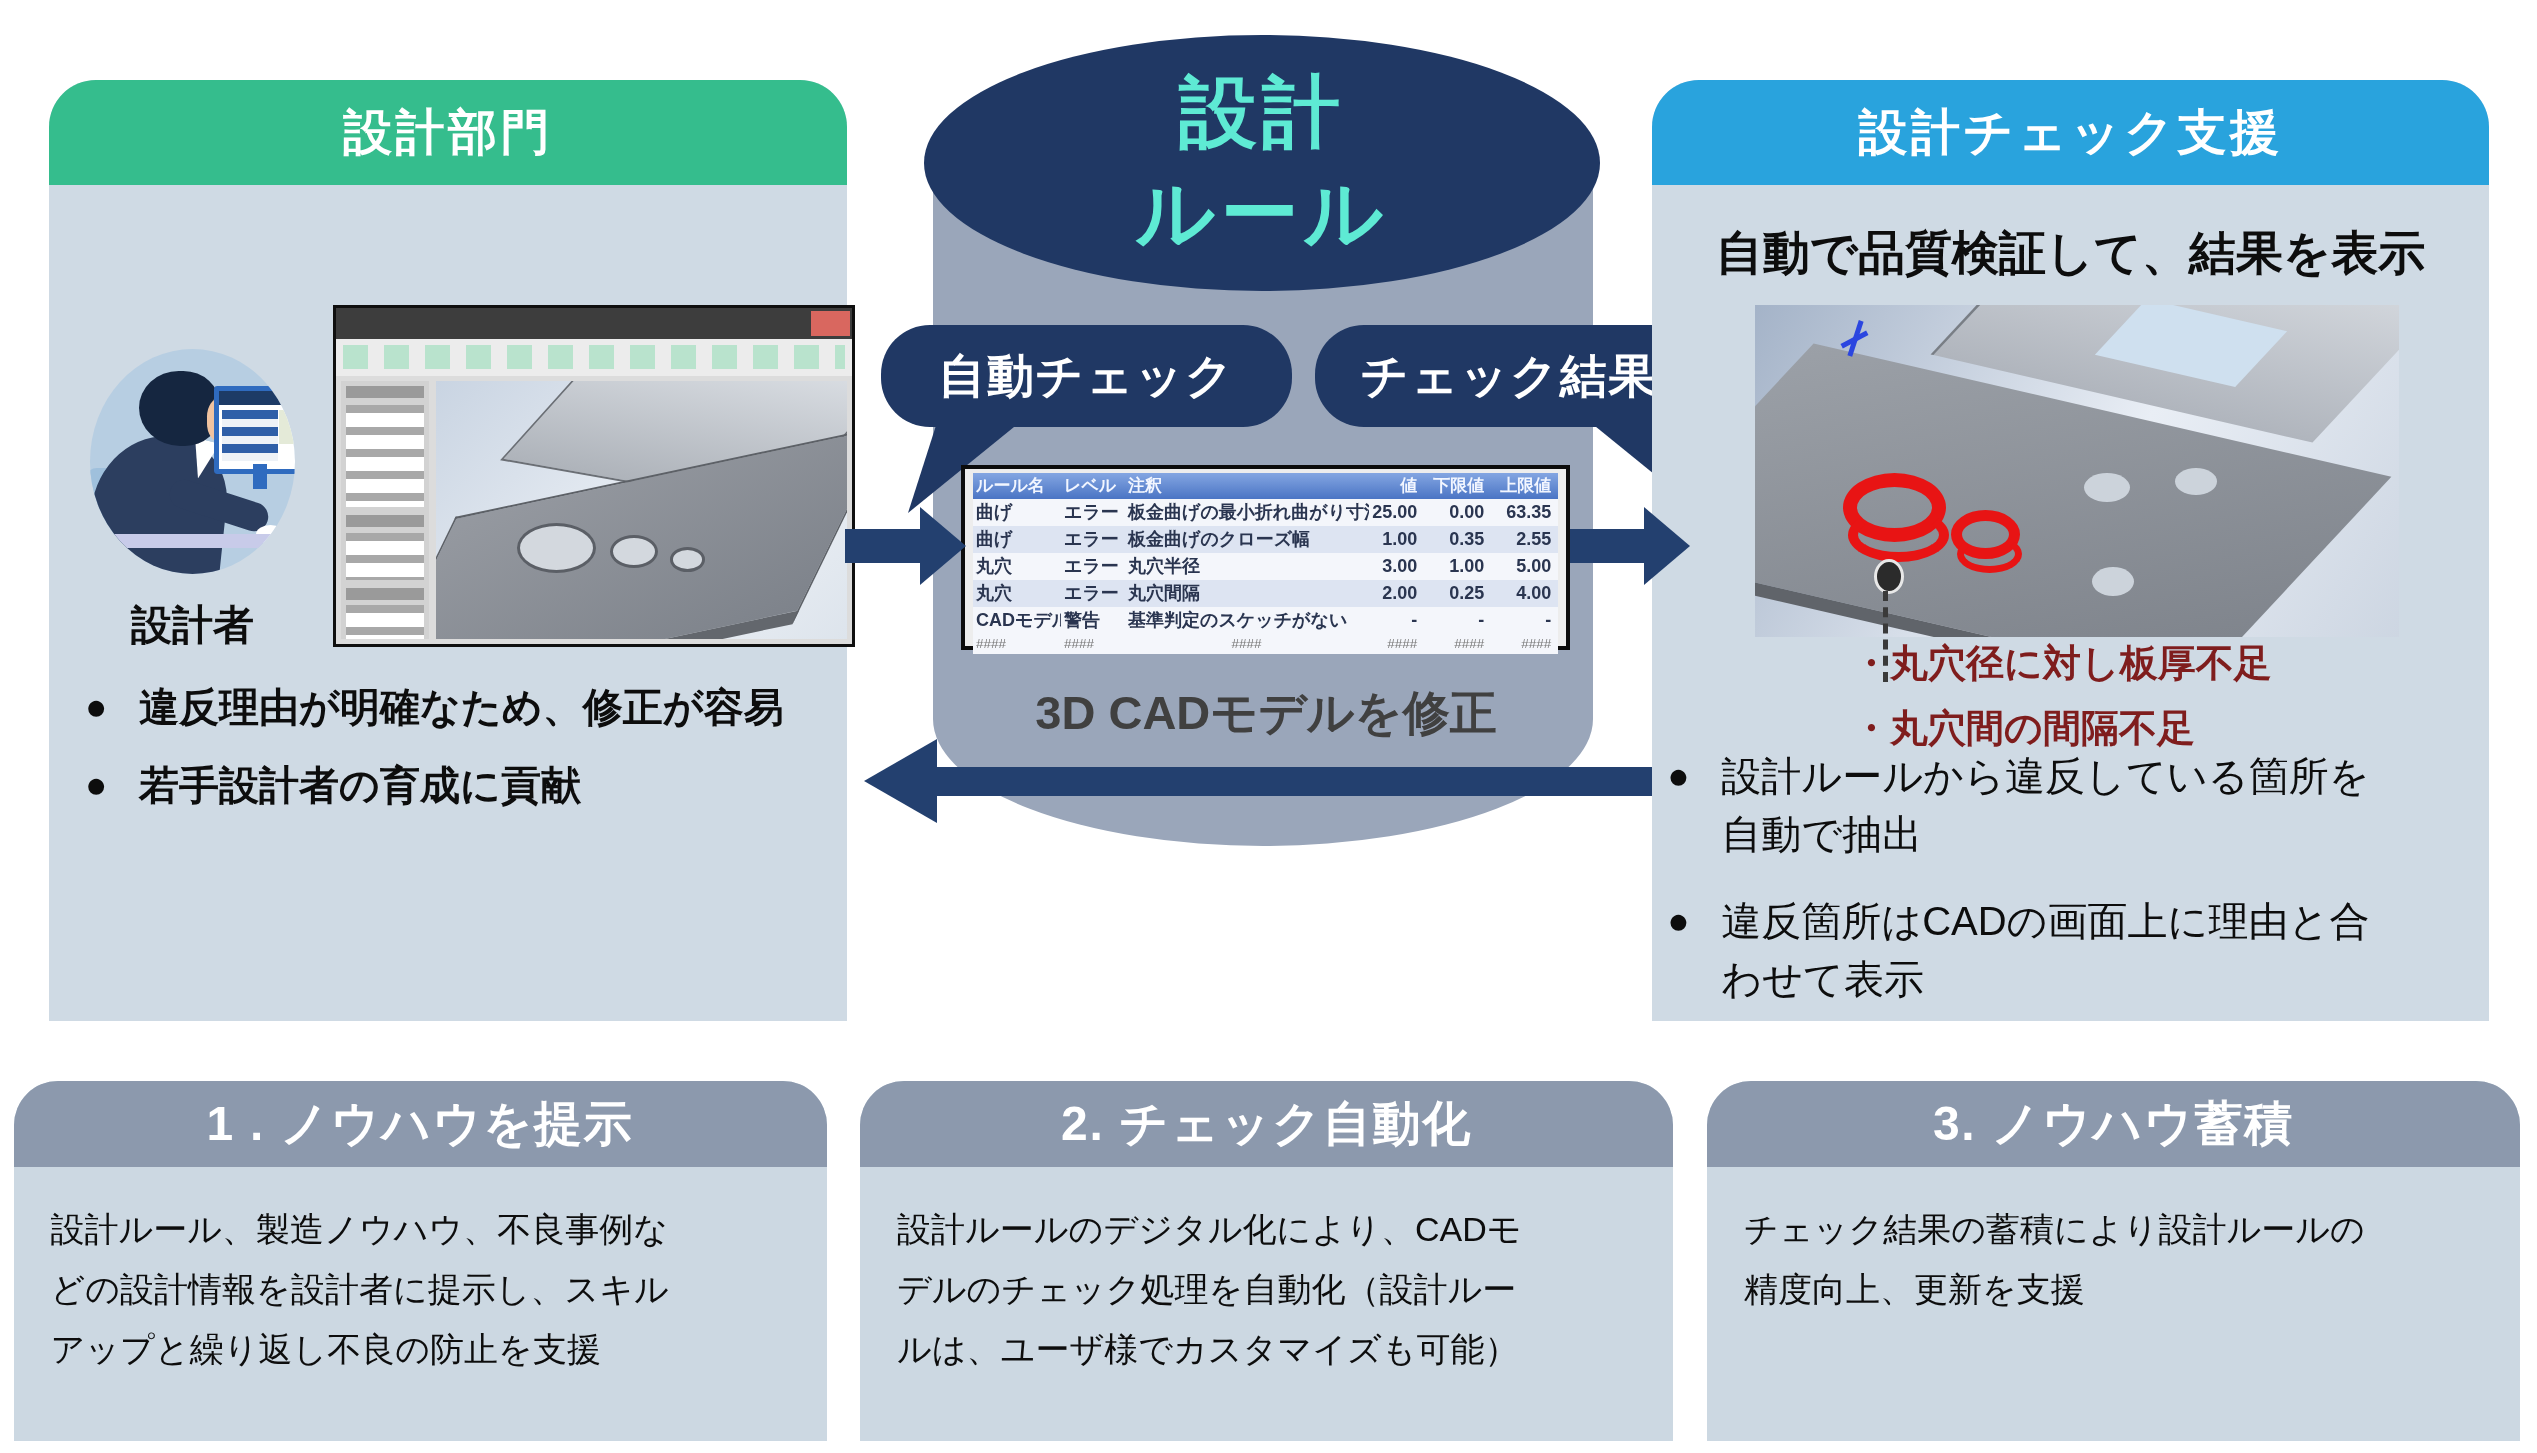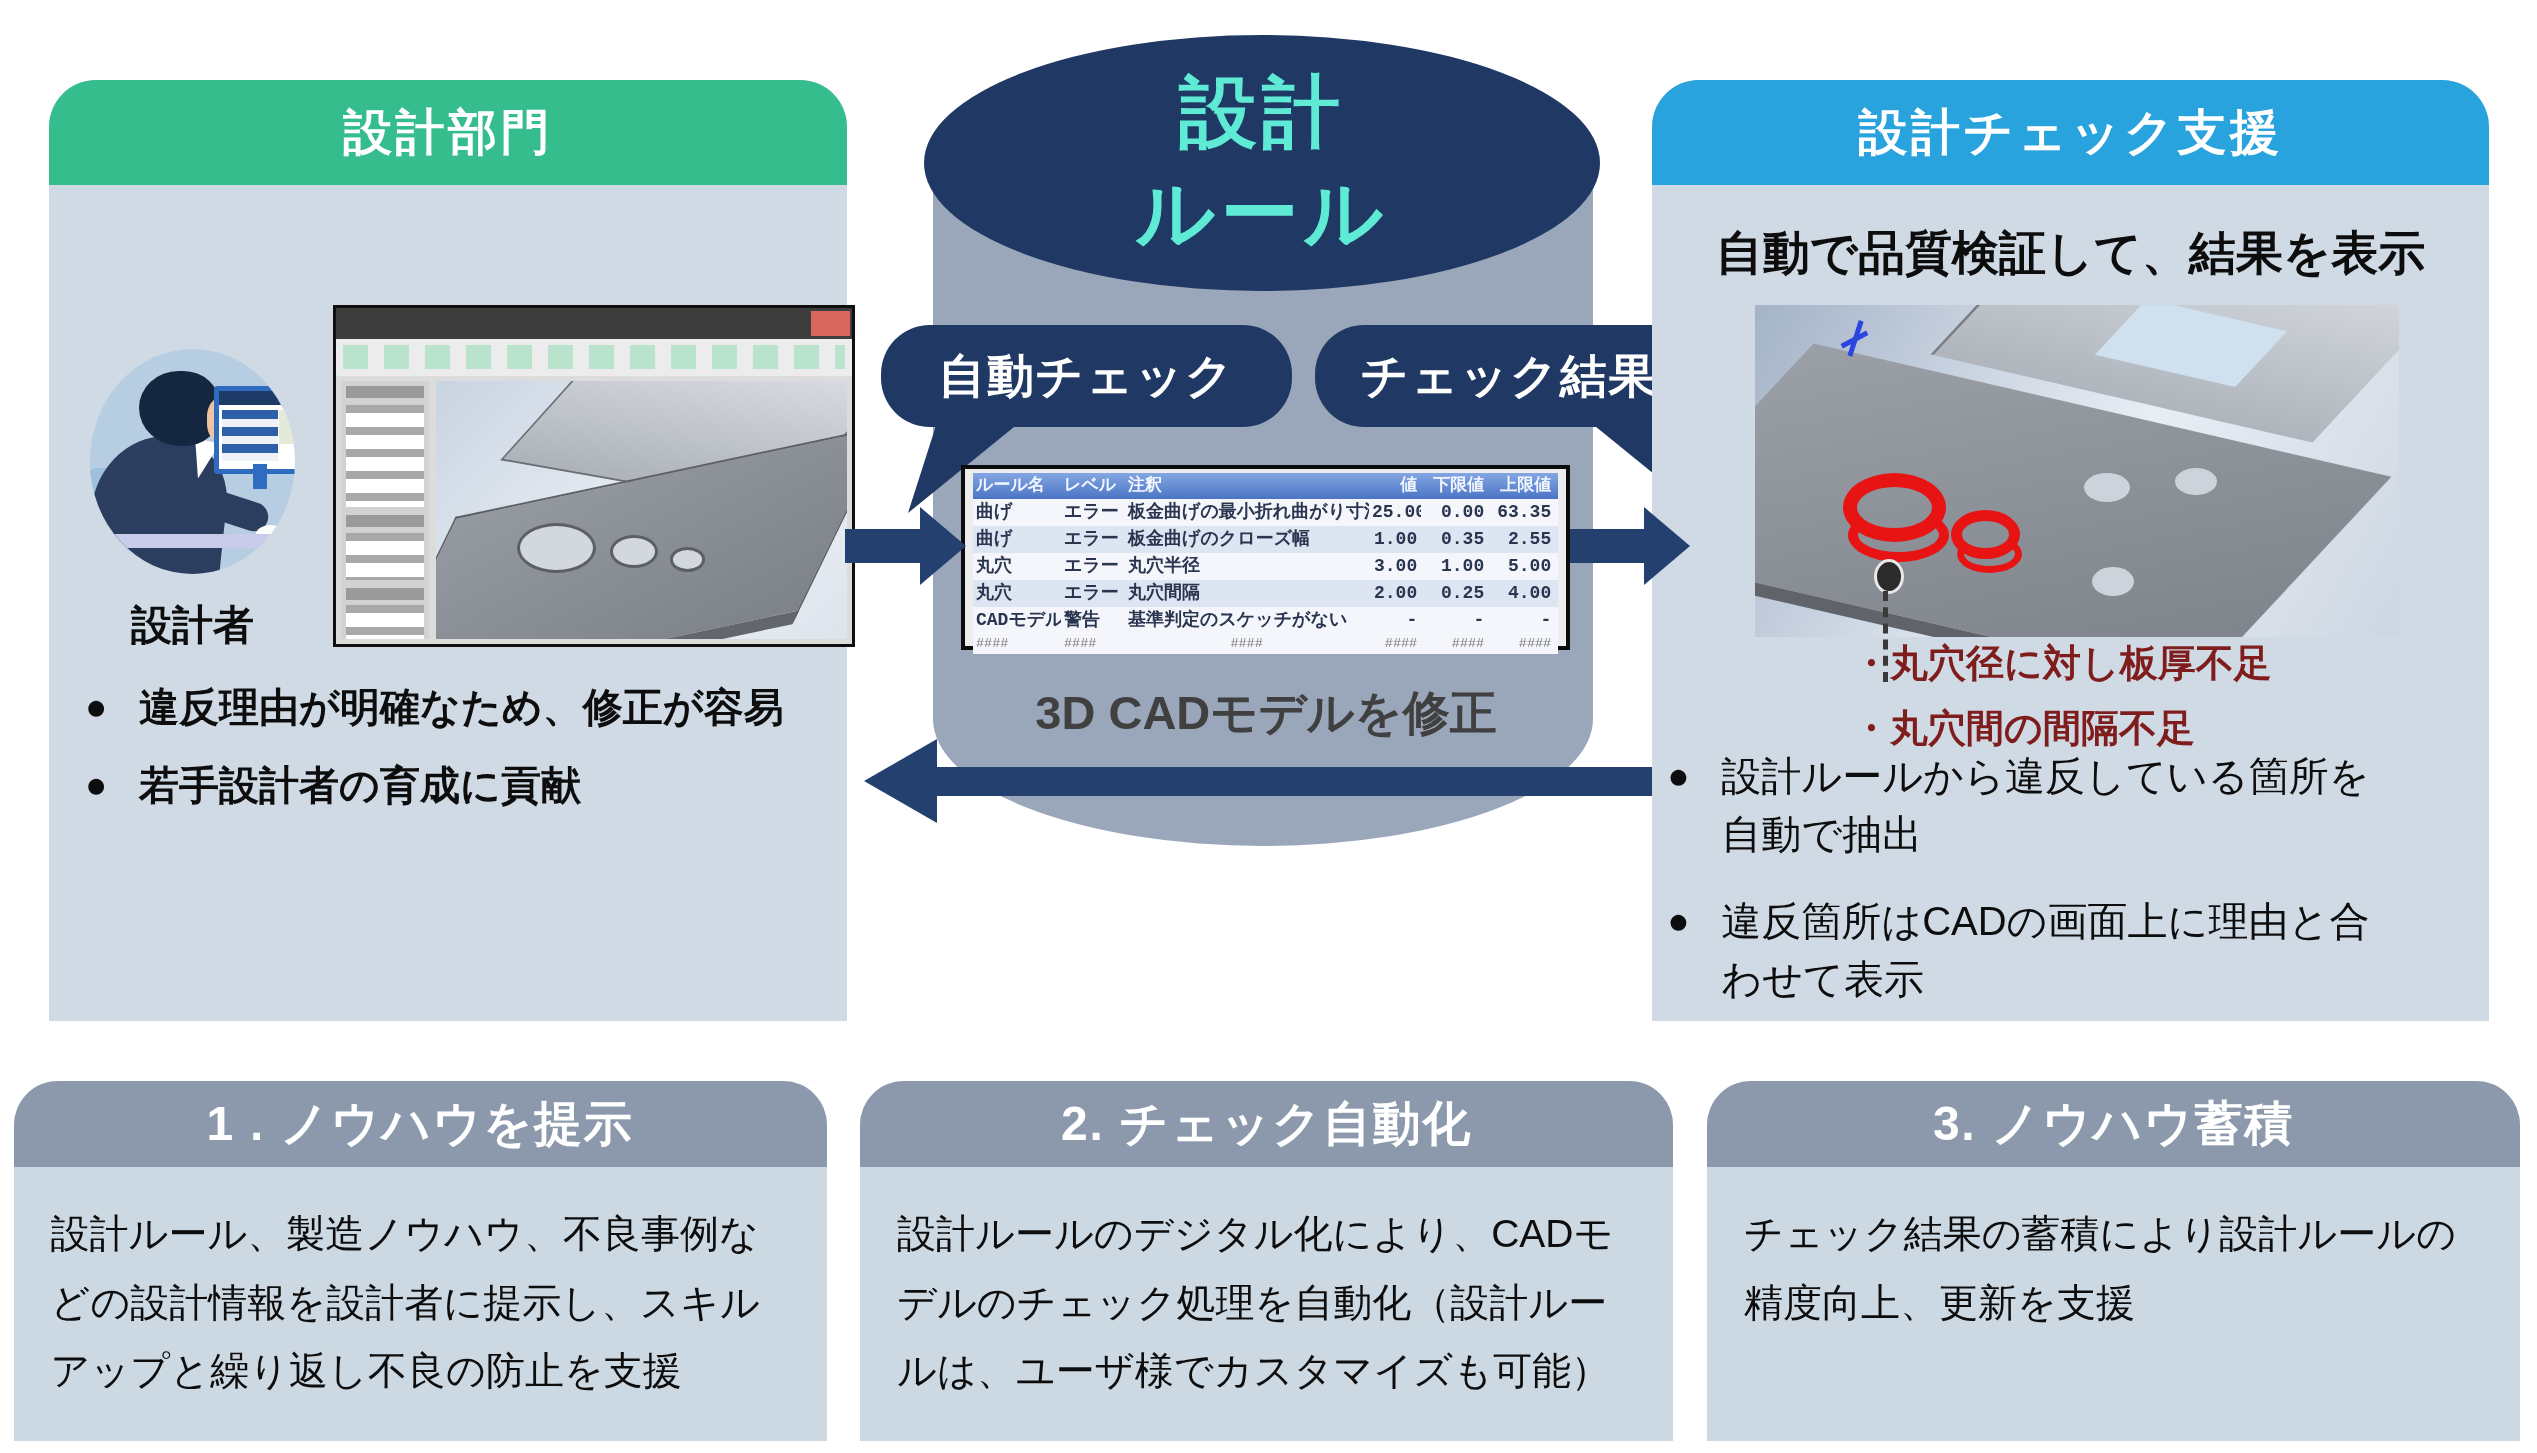--- a/index.html
+++ b/index.html
@@ -74,21 +74,21 @@
              white-space:pre-line;letter-spacing:5.1px;}
   .bubble{position:absolute;top:325px;height:102px;background:#203864;border-radius:49px;
           display:flex;align-items:center;justify-content:center;color:#fff;
           font-size:47px;font-weight:bold;letter-spacing:1.7px;}
   .tail{position:absolute;background:#203864;}
   .tail-left{left:908px;top:422px;width:112px;height:91px;clip-path:polygon(26% 0,100% 0,0 100%);}
   .tail-right{left:1590px;top:422px;width:112px;height:91px;clip-path:polygon(0 0,74% 0,100% 100%);}
 
   .rtable{position:absolute;left:961px;top:465px;width:609px;height:185px;background:#ededed;
           border:4.2px solid #0c0c0c;box-sizing:border-box;padding:4.2px 7.6px;z-index:6;}
-  .rtable-inner{width:100%;height:100%;filter:blur(0.6px);font-family:Liberation Mono, monospace;}
+  .rtable-inner{width:100%;height:100%;filter:blur(0.6px);}
   .trow{display:flex;width:100%;}
   .trow .c{overflow:hidden;white-space:nowrap;padding:0 3.4px;box-sizing:border-box;}
   .c0{width:88px;}.c1{width:64px;}.c2{width:244px;}
   .c3{width:52px;text-align:right;}.c4{width:67px;text-align:right;}.c5{width:67px;text-align:right;}
   .thead{height:25.4px;line-height:25.4px;background:linear-gradient(#84a6e2,#4a74c4);
          color:#f2f6ff;font-size:17px;font-weight:bold;}
   .tdata{height:27px;line-height:27px;font-size:18px;font-weight:bold;color:#2a3550;}
   .tdata:nth-child(odd){background:#dde4f2;}
   .tdata:nth-child(even){background:#f4f6fb;}
   .tfoot{height:20.3px;line-height:20.3px;font-size:13.5px;color:#777;background:#f4f6fb;}
@@ -123,21 +123,21 @@
   .rnotes{position:absolute;left:200px;top:555px;font-size:38px;font-weight:bold;color:#7f1d1d;line-height:1.52;}
   .rnote{margin-bottom:6.8px;}
   .rblist{position:absolute;left:15.2px;top:667px;width:813px;}
   .rblist .blist-item{font-weight:500;margin-bottom:29px;}
 
   
   .bbox{position:absolute;top:1081px;width:813px;height:360px;background:#ccd8e2;border-radius:44px 44px 0 0;}
   .bbox-header{position:absolute;left:0;top:0;width:100%;height:86px;background:#8c99ad;
                border-radius:44px 44px 0 0;display:flex;align-items:center;justify-content:center;
                color:#fff;font-size:48px;font-weight:bold;letter-spacing:1.7px;}
-  .bbox-body{position:absolute;left:37px;right:25.4px;top:119px;font-size:39px;font-weight:500;
+  .bbox-body{position:absolute;left:37px;right:25.4px;top:119px;font-size:34px;font-weight:500;
              color:#0d0d0d;line-height:1.76;white-space:pre-line;}
 </style>
 </head>
 <body>
 
 <div class="canvas">
 
   <div class="panel" style="left:49px;width:798px;">
     <div class="panel-header" style="background:#35bd8d;">
       <span>設計部門</span>

